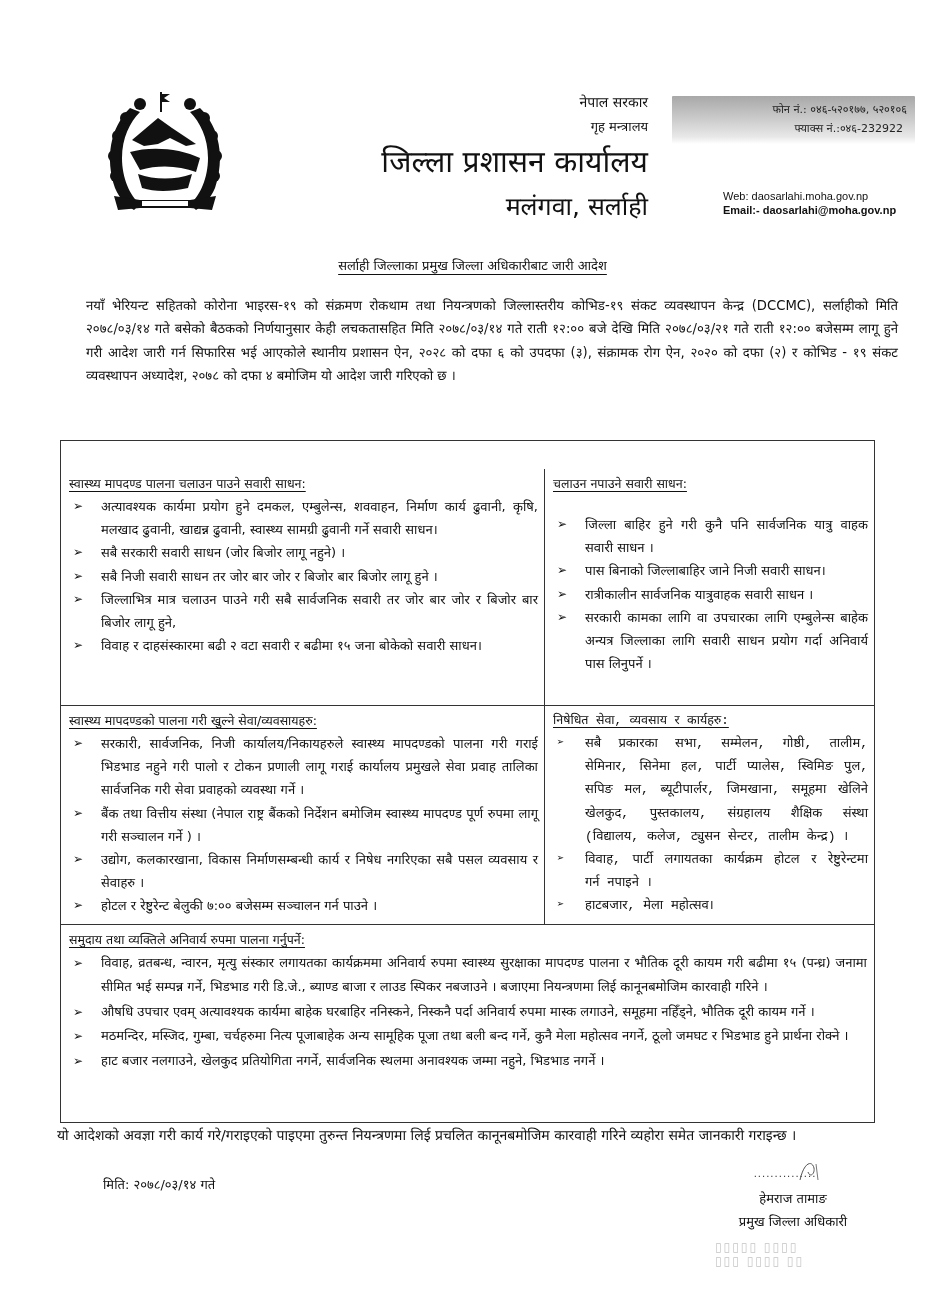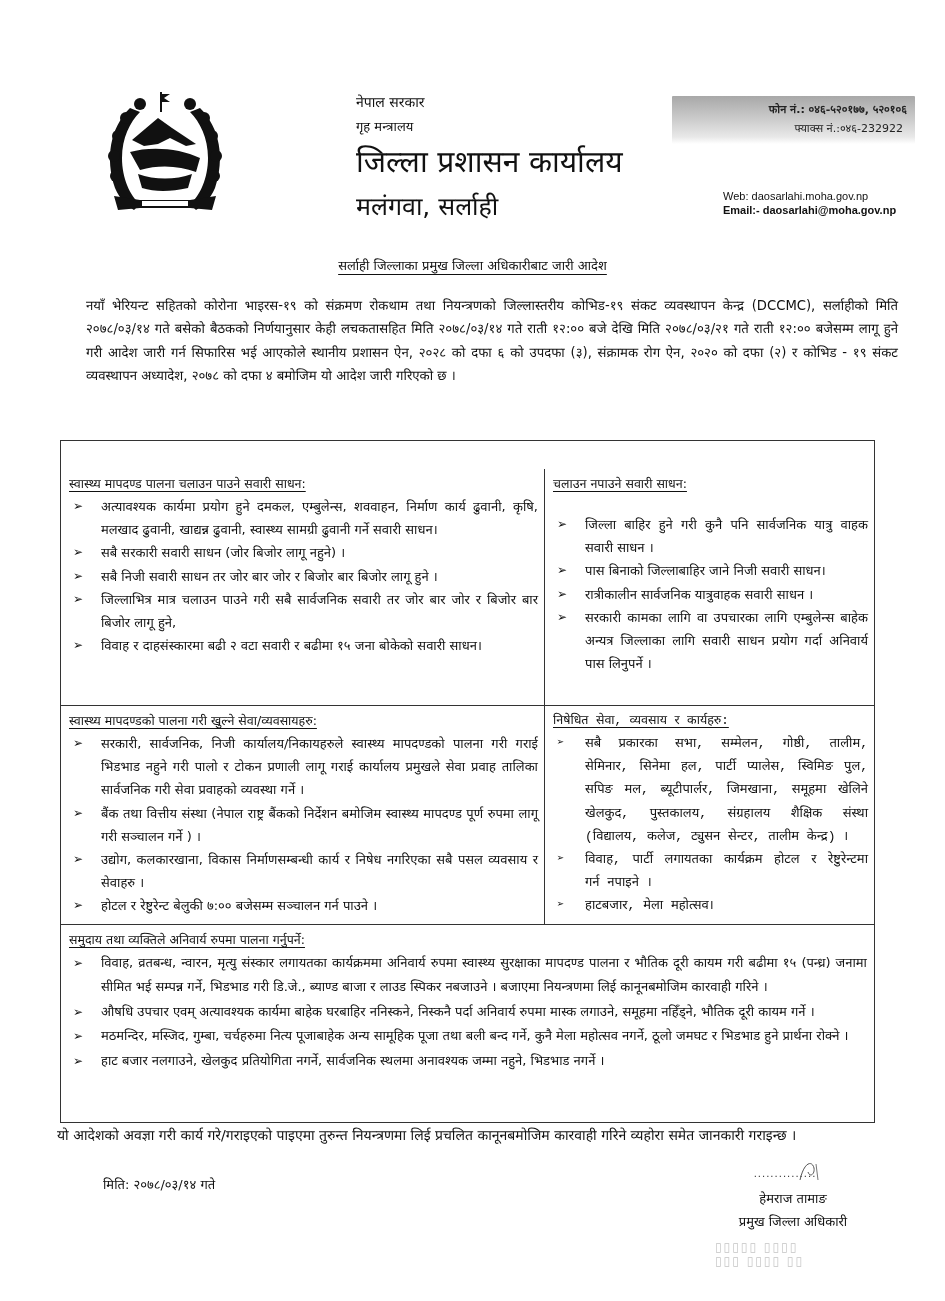--- a/index.html
+++ b/index.html
@@ -1,29 +1,29 @@
 <!DOCTYPE html>
 <html><head>
 <meta charset="utf-8">
 <style>
   html, body { margin:0; padding:0; background:#ffffff; }
   body { width:945px; height:1301px; position:relative; overflow:hidden;
          font-family:"DejaVu Sans", sans-serif; color:#111; }
   .abs { position:absolute; }
   
   #emblem { left:100px; top:88px; width:130px; height:135px; }
-  .hdr-line { position:absolute; left:356px; width:300px; text-align:left; white-space:nowrap; }
+  .hdr-line { position:absolute; left:348px; width:300px; text-align:right; white-space:nowrap; }
   #gov { top:92px; font-size:14px; }
   #ministry { top:117px; font-size:13px; }
   #office { top:140px; font-size:30px; font-weight:normal; }
   #location { top:188px; font-size:25px; }
   #phonebox { left:672px; top:96px; width:243px; height:48px;
               background:linear-gradient(180deg,#a8a8a8 0%,#c9c9c9 45%,#e8e8e8 85%,#fff 100%);
               border-radius:1px; }
-  #phone { position:absolute; right:8px; top:5px; font-size:11px; color:#222; white-space:nowrap;font-weight:bold; }
+  #phone { position:absolute; right:8px; top:5px; font-size:11px; color:#222; white-space:nowrap; }
   #fax { position:absolute; right:12px; top:24px; font-size:11px; color:#222; white-space:nowrap; }
   #web { left:723px; top:190px; font-size:11px; font-family:"Liberation Sans", sans-serif; }
   #email { left:723px; top:204px; font-size:11px; font-family:"Liberation Sans", sans-serif;font-weight:bold; }
   
   #title { left:0; width:945px; top:256px; text-align:center; font-size:13px; }
   #title span { text-decoration:underline; text-underline-offset:4px; }
   #intro { left:62px; top:294px; width:812px; font-size:13.2px; line-height:23.3px; text-align:justify;margin-left:24px; }
   
   #box { left:60px; top:440px; width:815px; height:683px; border:1.5px solid #333; box-sizing:border-box; }
   .cell { position:absolute; box-sizing:border-box; padding:4px 6px 0 8px;margin-top:28px; }

